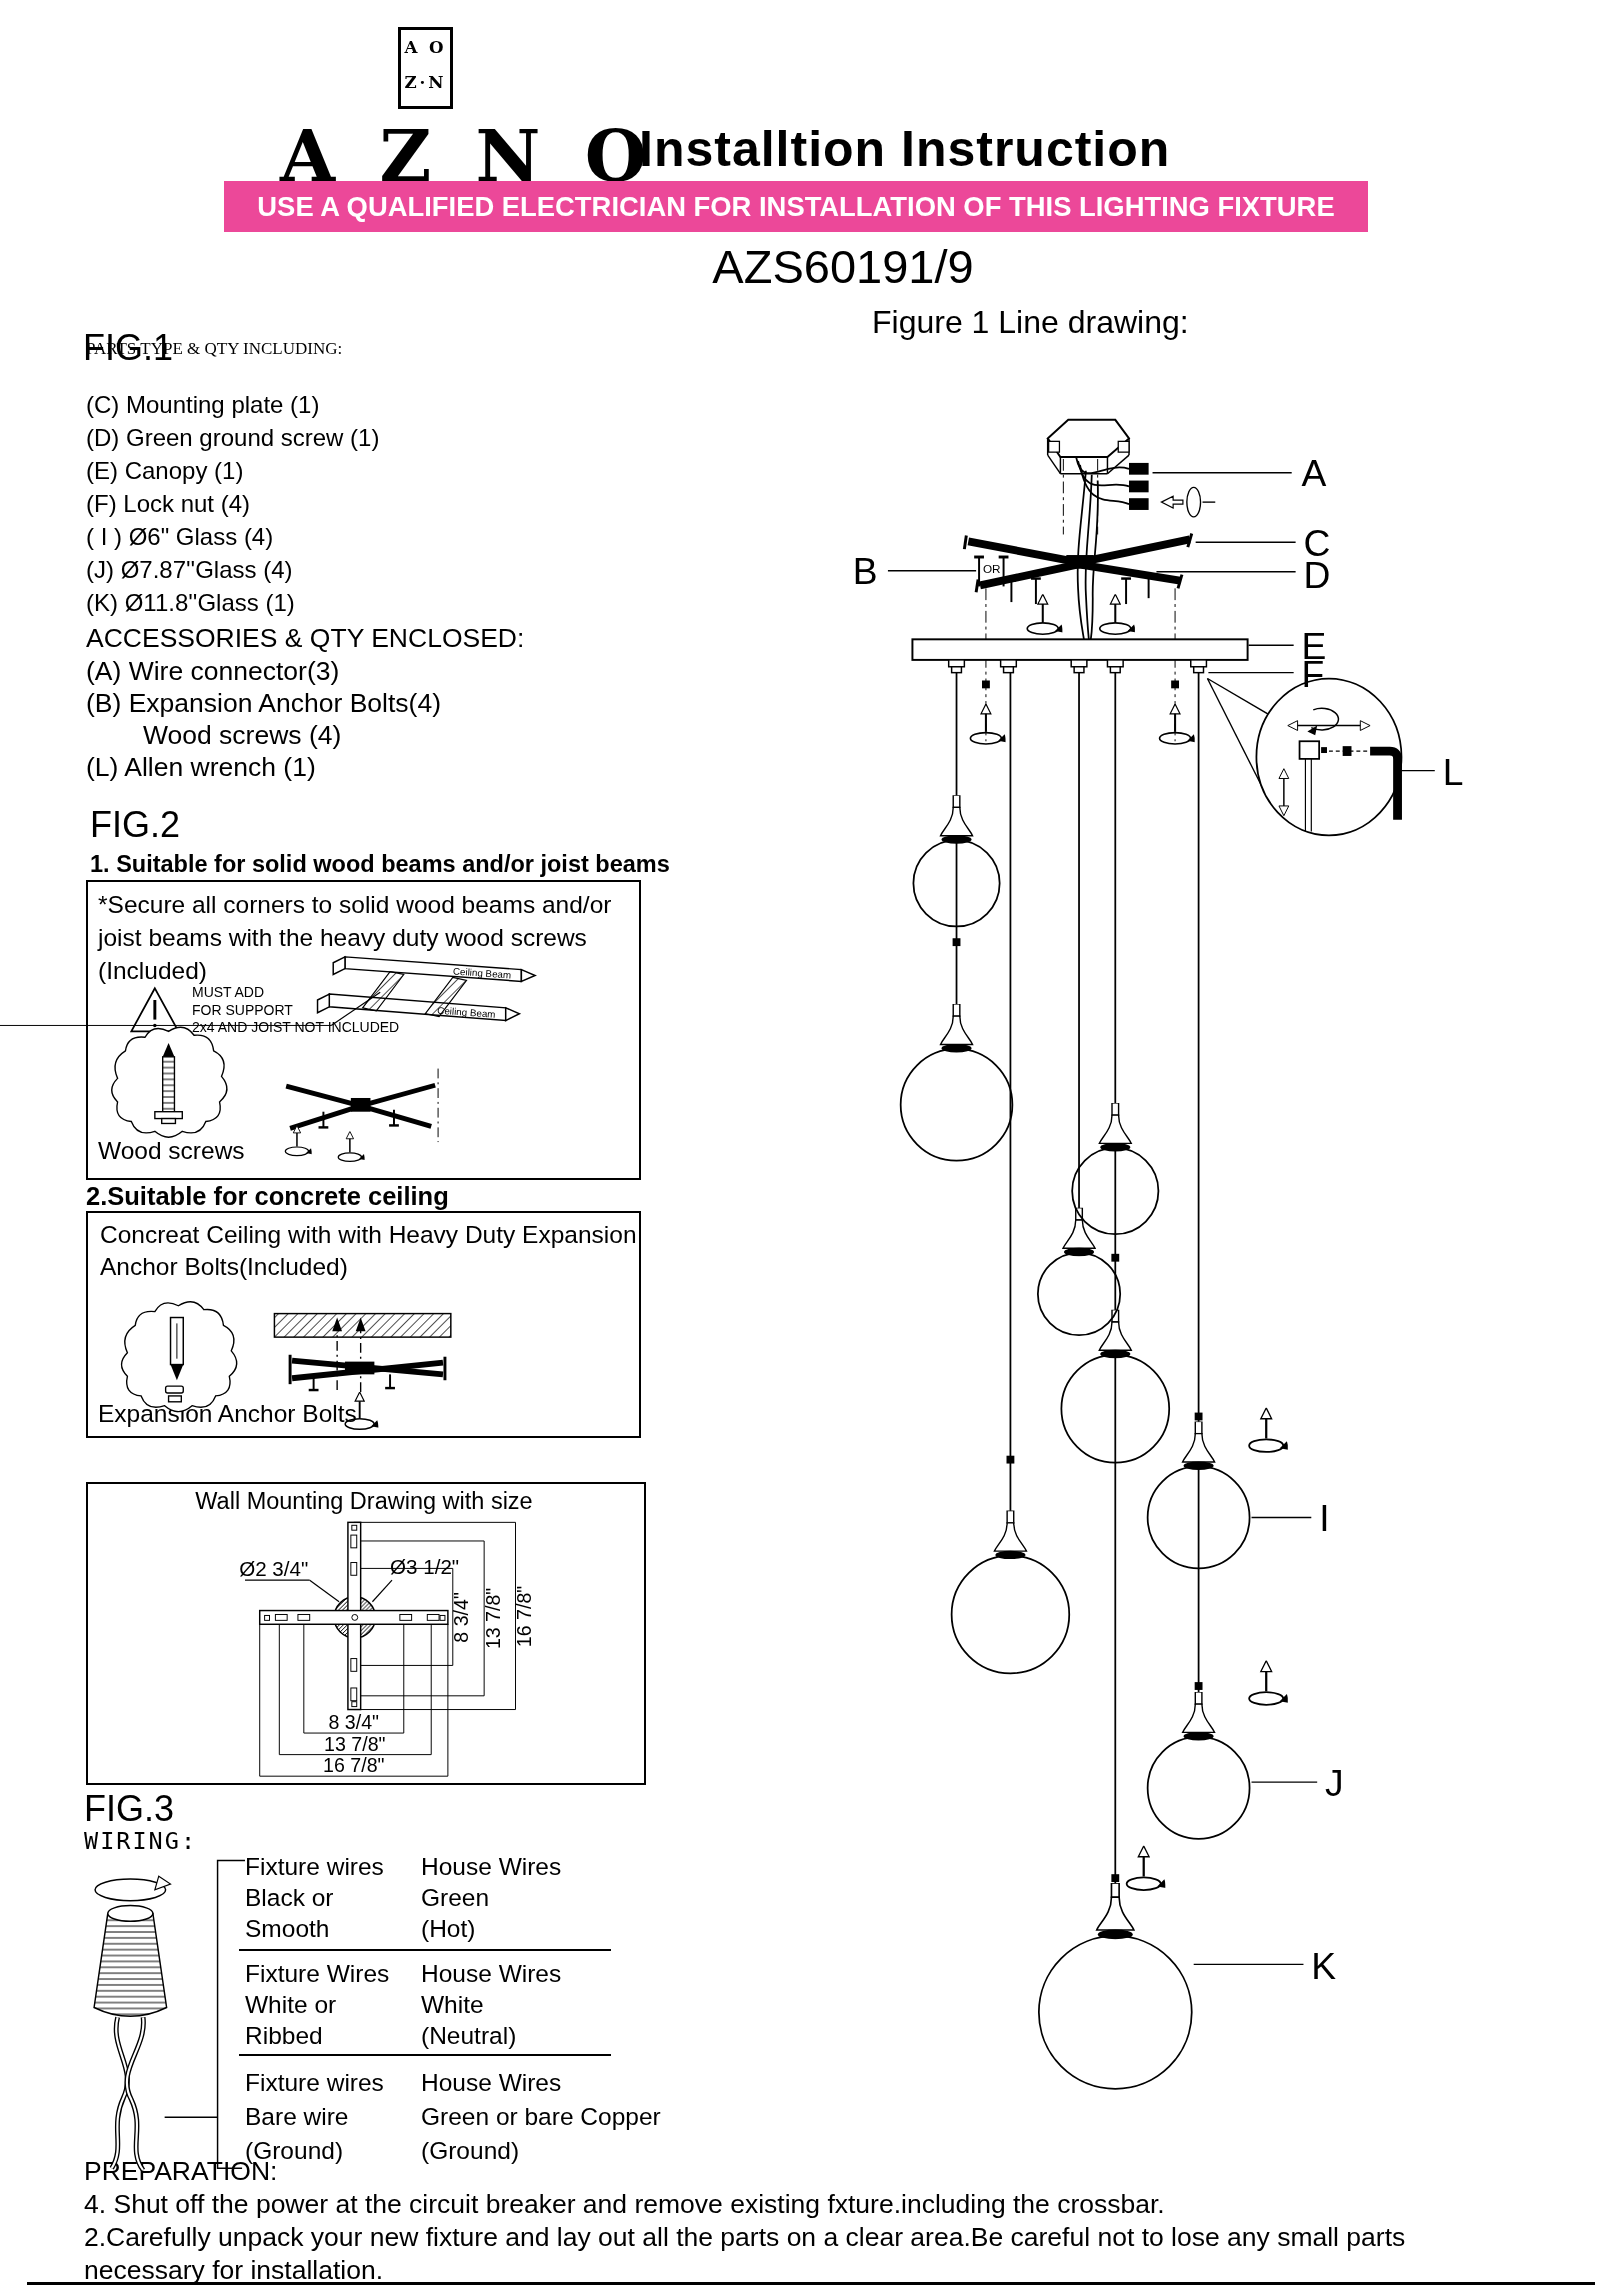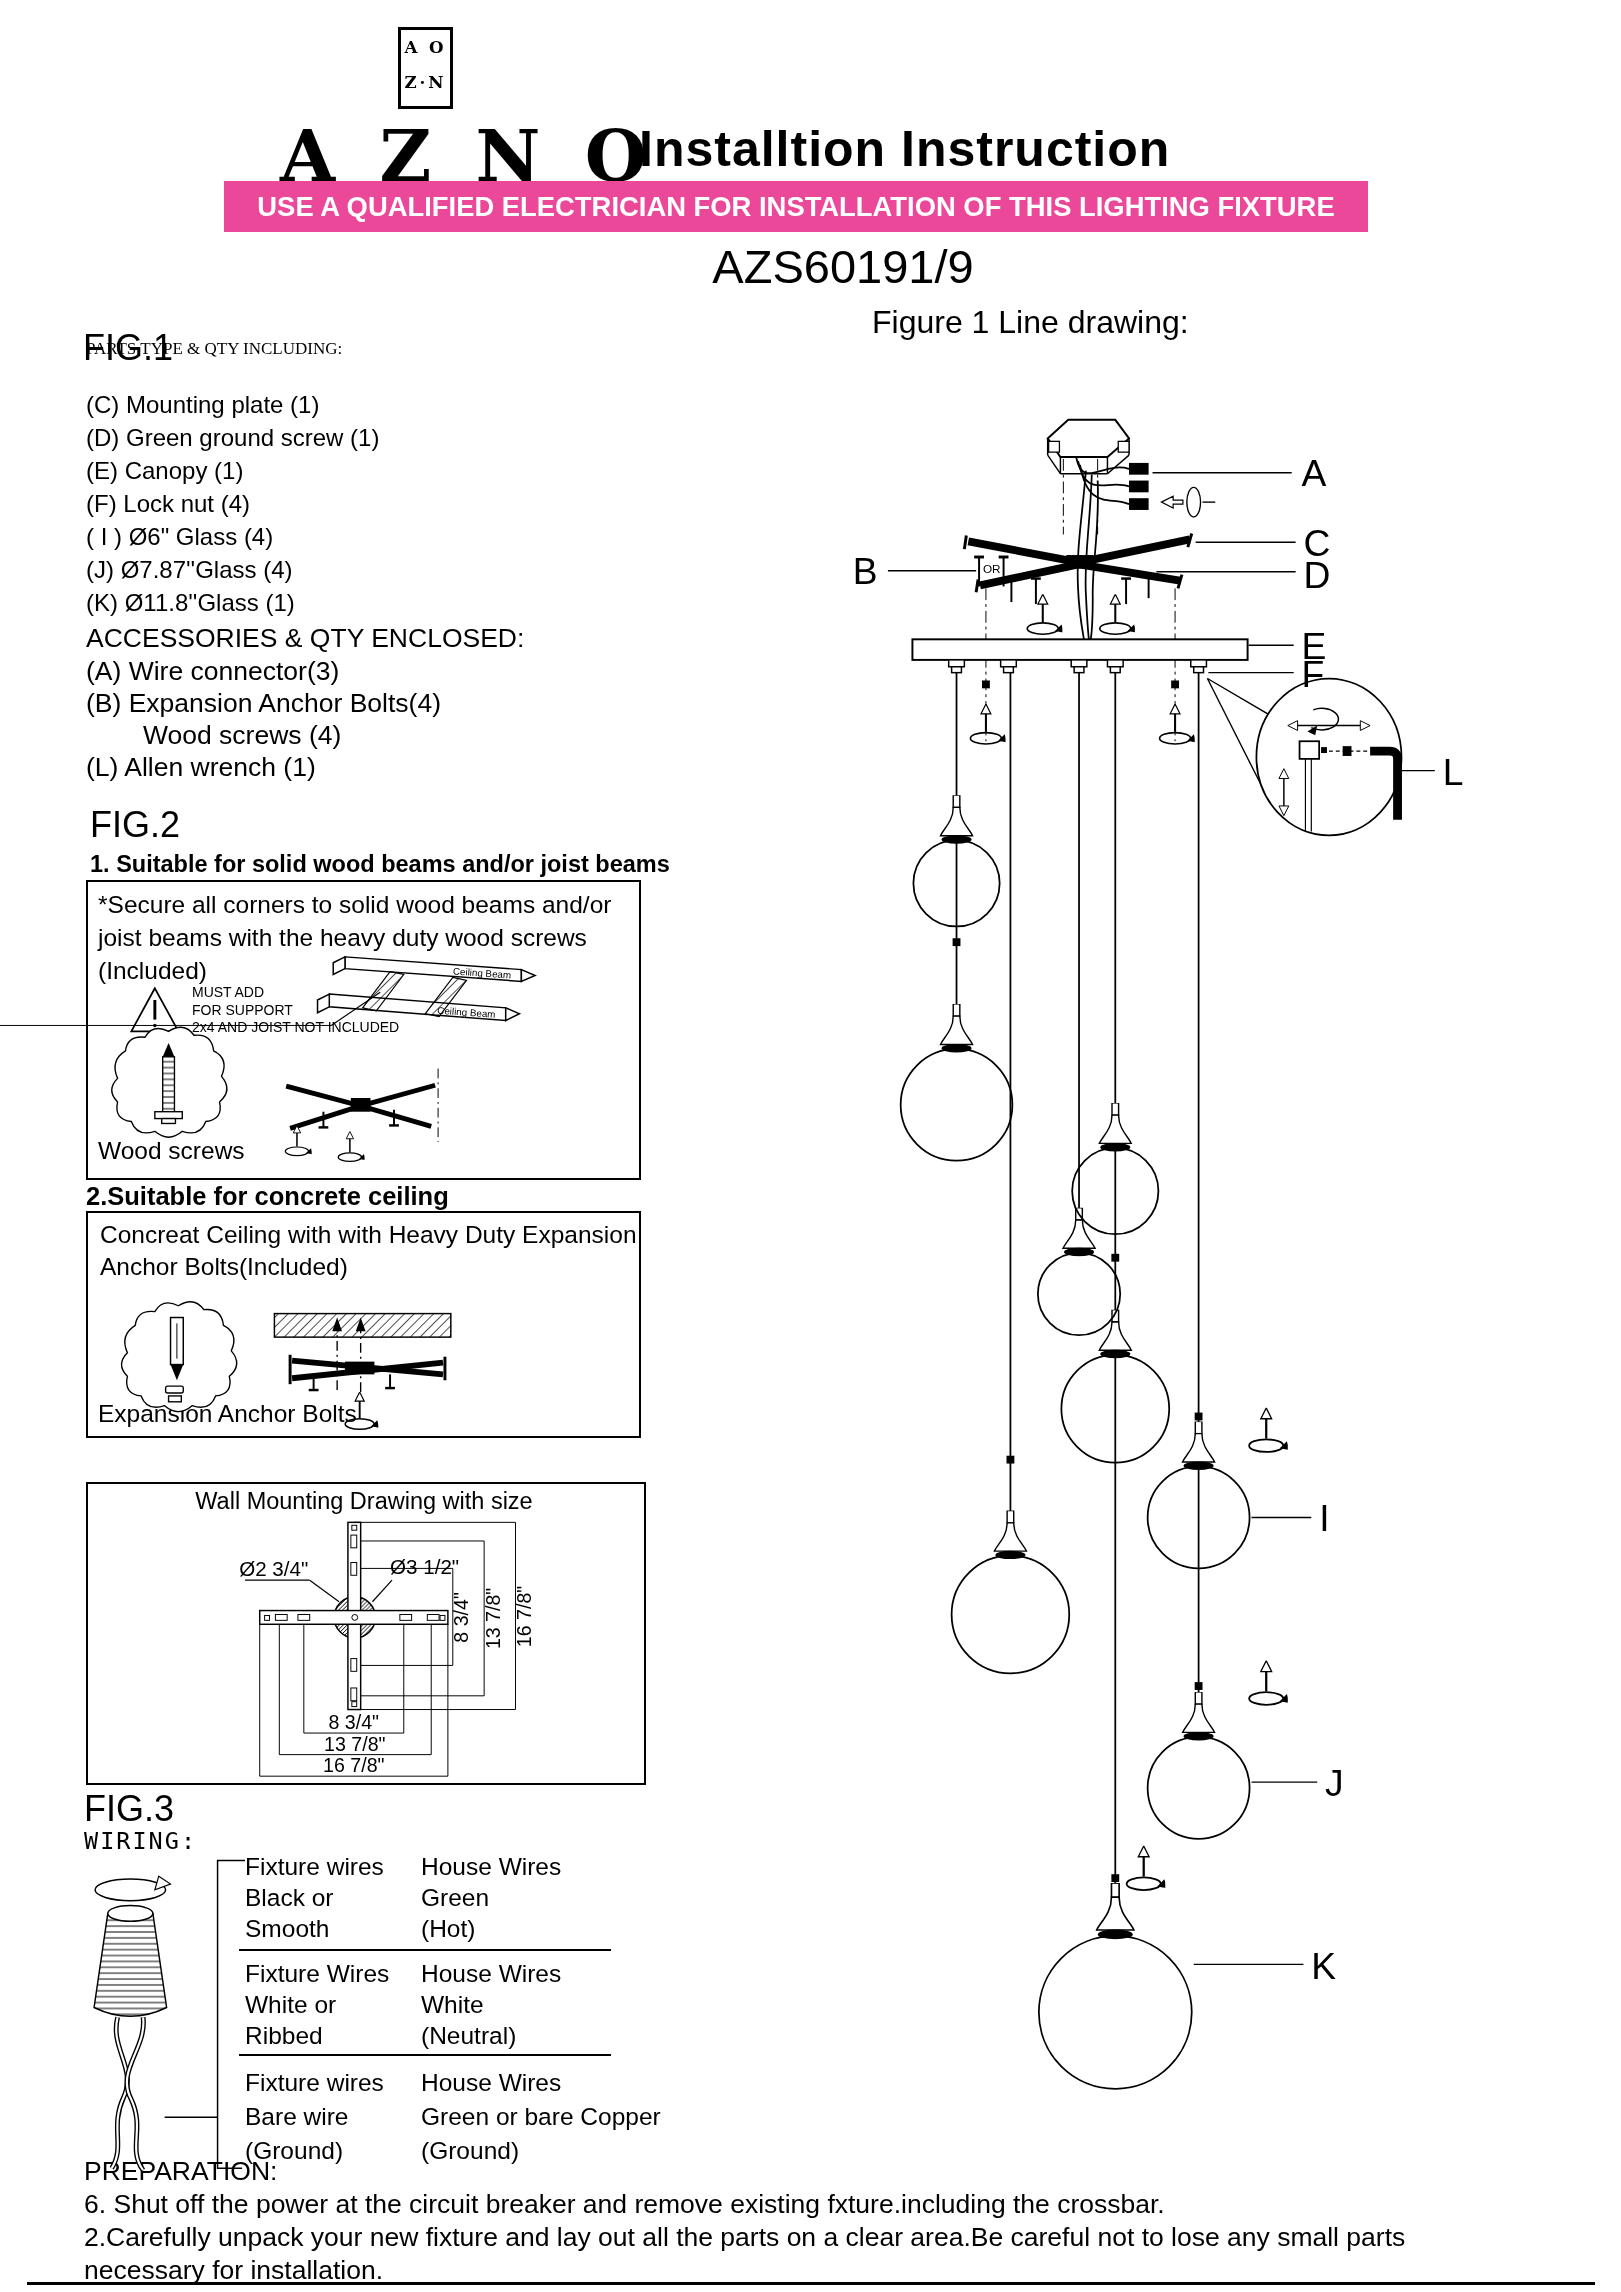--- a/index.html
+++ b/index.html
@@ -110,21 +110,21 @@
     <div>Bare wire</div>
     <div>(Ground)</div>
   </div>
   <div class="abs" style="left:421px;top:2066px;font-size:24.5px;line-height:34px;">
     <div>House Wires</div>
     <div>Green or bare Copper</div>
     <div>(Ground)</div>
   </div>
 
   <div class="abs" style="left:84px;top:2156px;font-size:26.5px;">PREPARATION:</div>
-  <div class="abs" style="left:84px;top:2189px;font-size:26.5px;">6. Shut off the power at the circuit breaker and remove existing fxture.including the crossbar.</div>
+  <div class="abs" style="left:84px;top:2189px;font-size:26.5px;">4. Shut off the power at the circuit breaker and remove existing fxture.including the crossbar.</div>
   <div class="abs" style="left:84px;top:2222px;font-size:26.5px;">2.Carefully unpack your new fixture and lay out all the parts on a clear area.Be careful not to lose any small parts</div>
   <div class="abs" style="left:84px;top:2255px;font-size:26.5px;">necessary for installation.</div>
   <div class="abs" style="left:27.4px;top:2282px;width:1568px;height:2.9px;background:#000;"></div>
 
   <svg class="svg-overlay" width="1621" height="2293" viewBox="0 0 1654 2339">
     <defs>
       <pattern id="diag" width="7" height="7" patternUnits="userSpaceOnUse" patternTransform="rotate(45)">
         <line x1="0" y1="0" x2="0" y2="7" stroke="#000" stroke-width="1.4"></line>
       </pattern>
       <pattern id="knurl" width="4" height="4" patternUnits="userSpaceOnUse">

